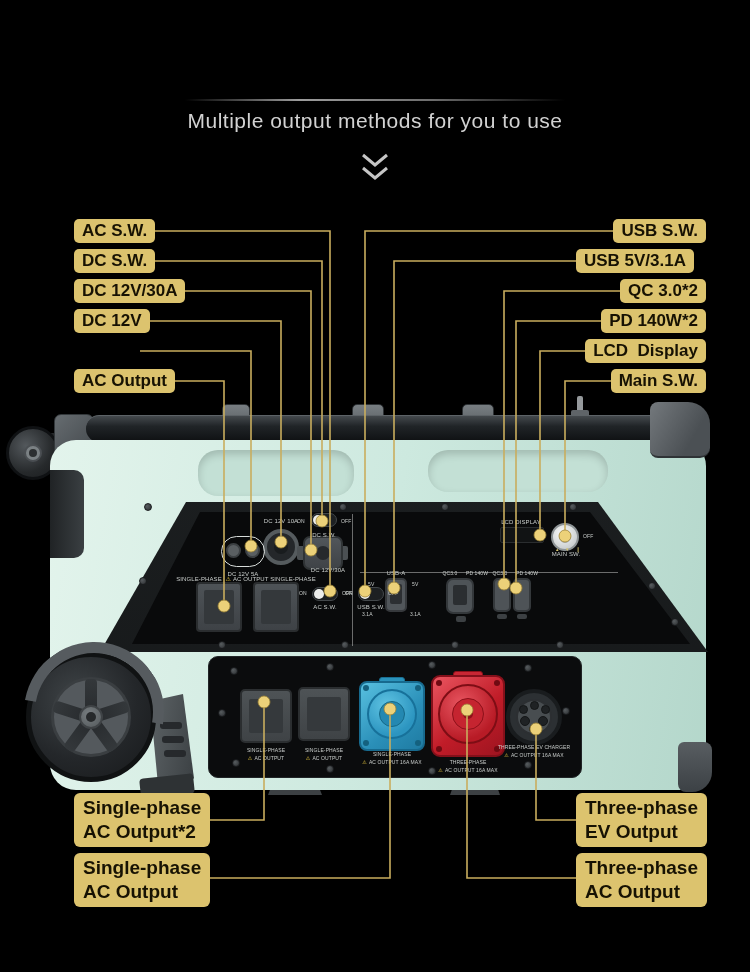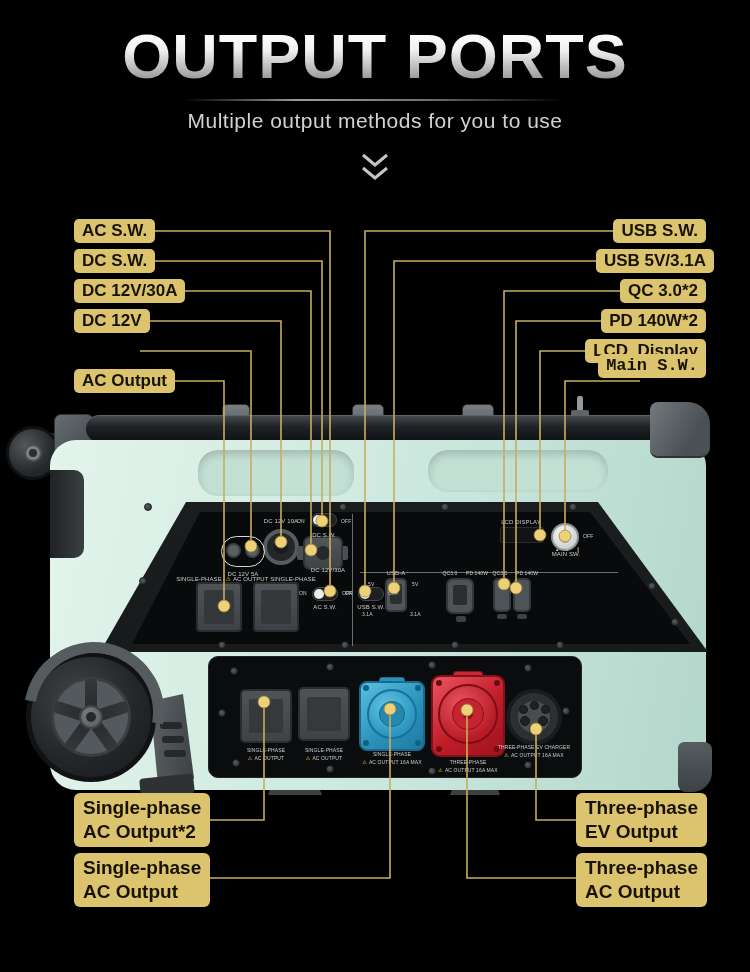--- a/index.html
+++ b/index.html
@@ -29,21 +29,20 @@
   .subtitle{position:absolute;left:0;top:109px;width:750px;text-align:center;font-size:21px;
       color:#d2d2d2;letter-spacing:.5px;z-index:5;}
   .divider{position:absolute;left:185px;top:99px;width:380px;height:2px;z-index:5;
       background:linear-gradient(90deg,rgba(0,0,0,0),#9d9d9d 30%,#6d6d6d 65%,rgba(0,0,0,0));}
 </style>
 </head>
 <body>
 
 <div id="canvas">
 
-  <div class="title">OUTPUT PORTS</div>
   <div class="divider"></div>
   <div class="subtitle">Multiple output methods for you to use</div>
   <svg class="abs" style="left:357px;top:150px;z-index:5" width="36" height="38" viewBox="0 0 36 38">
     <polyline points="6,5 18,15 30,5" fill="none" stroke="#c6c6c6" stroke-width="3"></polyline>
     <polyline points="6,18 18,28 30,18" fill="none" stroke="#c6c6c6" stroke-width="3"></polyline>
   </svg>
 
   <div class="abs box" style="left:26px;top:433px;width:100px;height:16px;border-radius:8px;z-index:5;background:linear-gradient(180deg,#26292b,#141617);"></div>
   <div class="abs circle" style="left:6px;top:426px;width:54px;height:54px;z-index:5;background:radial-gradient(circle at 35% 35%,#53585c,#26292b 60%,#191b1d);border:3px solid #0f1113;"></div>
   <div class="abs circle" style="left:24px;top:444px;width:18px;height:18px;z-index:5;background:#7b8184;border:2px solid #4a4e52;"></div>
@@ -282,25 +281,25 @@
     </g>
   </svg>
 
   <div class="co" style="left:74px;top:219px;">AC S.W.</div>
   <div class="co" style="left:74px;top:249px;">DC S.W.</div>
   <div class="co" style="left:74px;top:279px;">DC 12V/30A</div>
   <div class="co" style="left:74px;top:309px;">DC 12V</div>
   <div class="co" style="left:74px;top:369px;">AC Output</div>
 
   <div class="co" style="right:44px;top:219px;">USB S.W.</div>
-  <div class="co" style="right:36px;top:249px;">USB 5V/3.1A</div>
+  <div class="co" style="right:56px;top:249px;">USB 5V/3.1A</div>
   <div class="co" style="right:44px;top:279px;margin-left:47px;">QC 3.0*2</div>
   <div class="co" style="right:44px;top:309px;">PD 140W*2</div>
   <div class="co" style="right:44px;top:339px;">LCD  Display</div>
-  <div class="co" style="right:44px;top:354px;font-family:Liberation Mono, monospace;">Main S.W.</div>
+  <div class="co" style="right:44px;top:369px;">Main S.W.</div>
 
   <div class="co2" style="left:74px;top:793px;">
     <span>Single-phase</span>
     <span>AC Output*2</span>
   </div>
   <div class="co2" style="left:74px;top:853px;">
     <span>Single-phase</span>
     <span>AC Output</span>
   </div>
   <div class="co2" style="right:43px;top:793px;">

